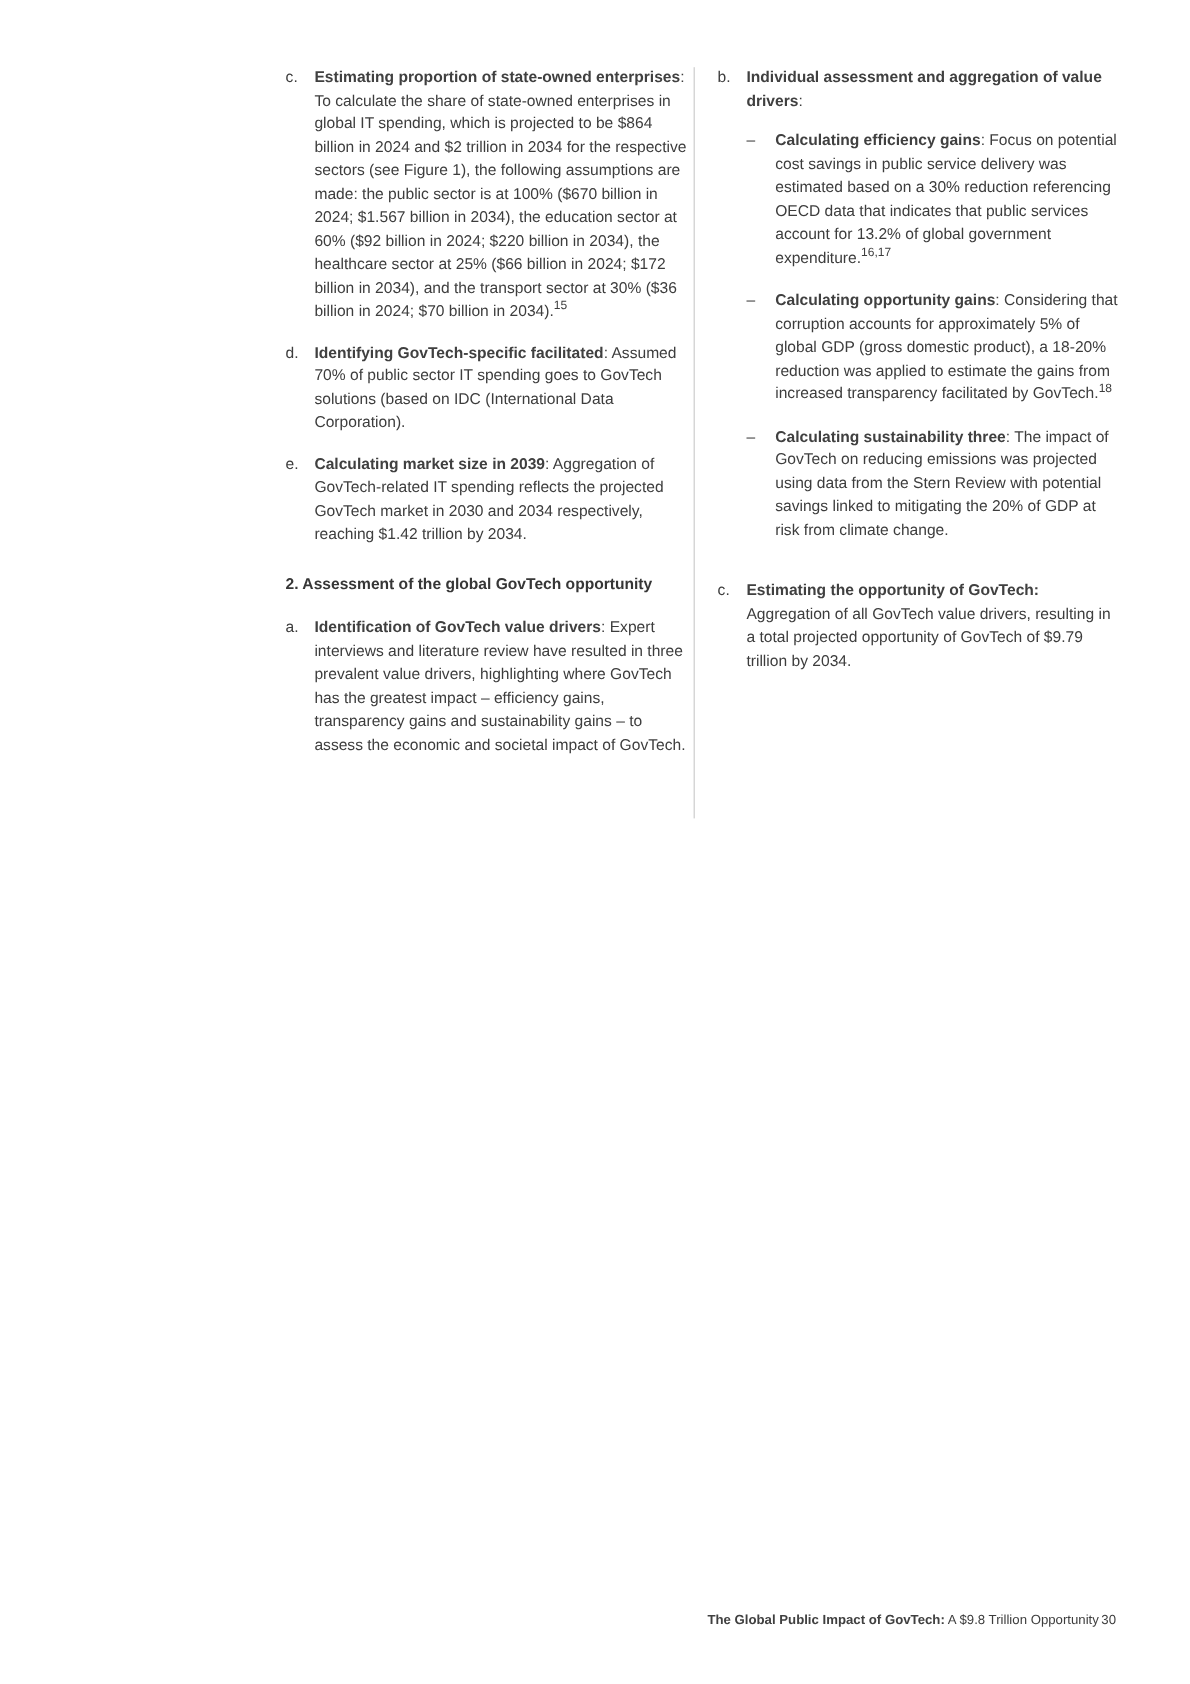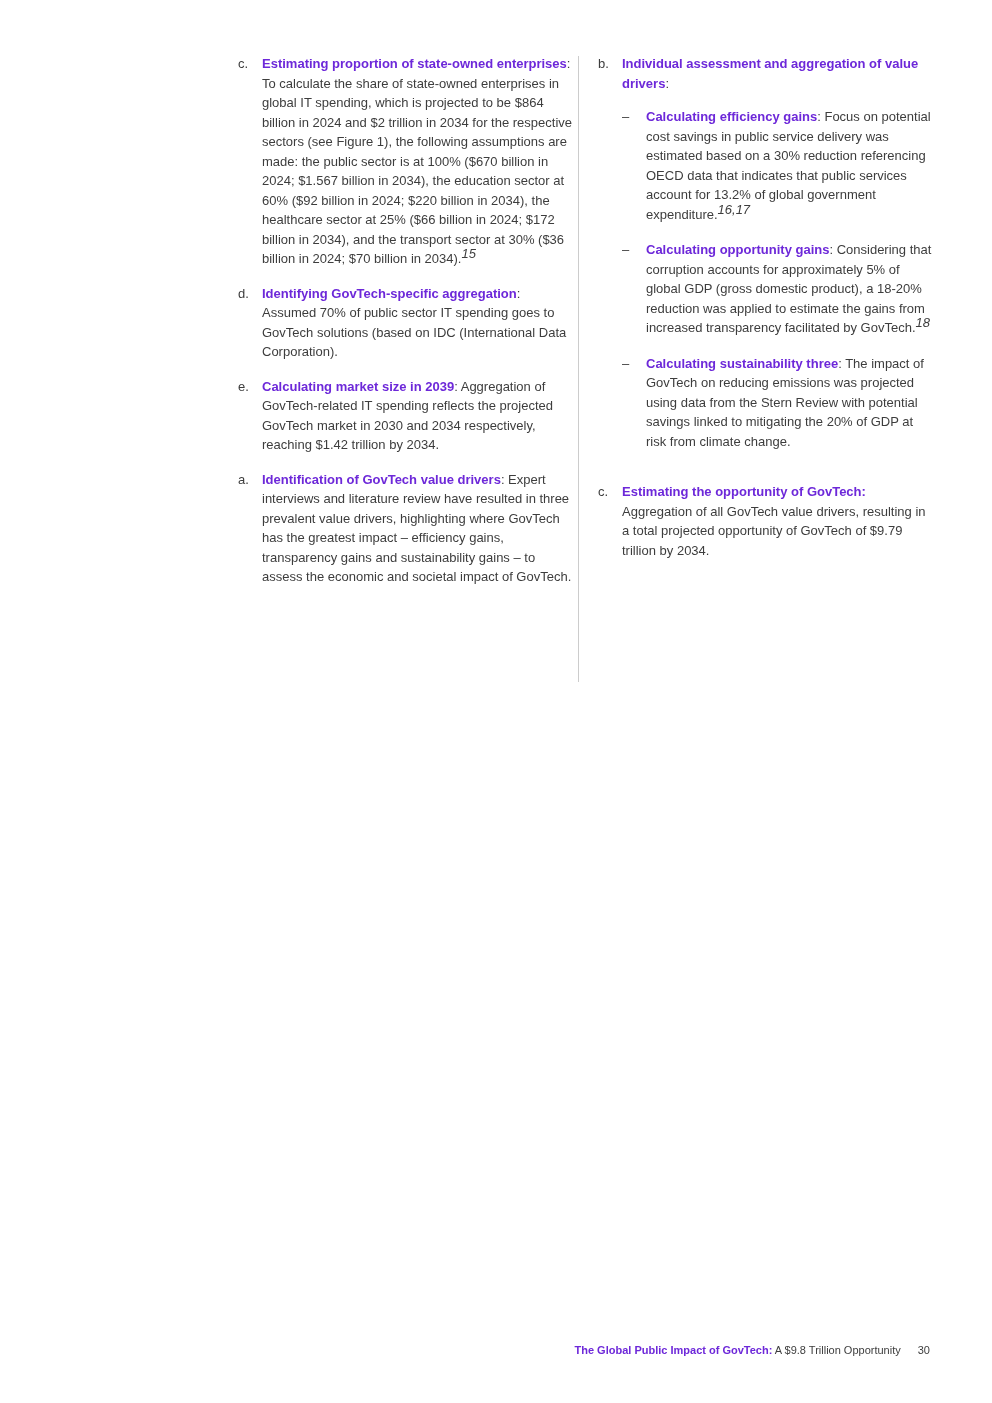--- a/index.html
+++ b/index.html
@@ -34,26 +34,25 @@
     display: flex;
     margin-bottom: 15px;
   }
   .li-label {
     width: 24px;
     flex: 0 0 24px;
   }
   .li-body {
     flex: 1 1 auto;
   }
-  .b { font-weight: 700; color: #6d28d9; }
+  .b { font-weight: 700; color: #404040; }
   sup {
-    font-size: 13px;
+    font-size: 10px;
     line-height: 0;
     vertical-align: super;
-    font-style: italic;
   }
   .section-heading {
     font-weight: 700;
     color: #363636;
     margin: 22px 0 17px 0;
   }
   .sub-items { margin-top: 14px; }
   .sub-li {
     display: flex;
     margin-bottom: 16px;
@@ -67,45 +66,46 @@
     top: 1343px;
     left: 0;
     width: 930px;
     text-align: right;
     font-size: 11px;
     line-height: 14px;
     color: #3d3d3d;
   }
   .footer .page-num {
     display: inline-block;
-    margin-left: 17px;
+    margin-left: 2px;
   }
 </style>
 </head>
 <body>
 
 <div class="divider"></div>
 
 <div class="col col-left">
 
   <div class="li">
     <div class="li-label">c.</div>
     <div class="li-body"><span class="b">Estimating proportion of state-owned enterprises</span><span>: To calculate the share of state-owned enterprises in global IT spending, which is projected to be $864 billion in 2024 and $2 trillion in 2034 for the respective sectors (see Figure 1), the following assumptions are made: the public sector is at 100% ($670 billion in 2024; $1.567 billion in 2034), the education sector at 60% ($92 billion in 2024; $220 billion in 2034), the healthcare sector at 25% ($66 billion in 2024; $172 billion in 2034), and the transport sector at 30% ($36 billion in 2024; $70 billion in 2034).</span><sup>15</sup></div>
   </div>
 
   <div class="li">
     <div class="li-label">d.</div>
-    <div class="li-body"><span class="b">Identifying GovTech-specific aggregation</span><span>: Assumed 70% of public sector IT spending goes to GovTech solutions (based on IDC (International Data Corporation).</span></div>
+    <div class="li-body"><span class="b">Identifying GovTech-specific facilitated</span><span>: Assumed 70% of public sector IT spending goes to GovTech solutions (based on IDC (International Data Corporation).</span></div>
   </div>
 
   <div class="li">
     <div class="li-label">e.</div>
     <div class="li-body"><span class="b">Calculating market size in 2039</span><span>: Aggregation of GovTech-related IT spending reflects the projected GovTech market in 2030 and 2034 respectively, reaching $1.42 trillion by 2034.</span></div>
   </div>
 
+  <div class="section-heading">2. Assessment of the global GovTech opportunity</div>
 
   <div class="li">
     <div class="li-label">a.</div>
     <div class="li-body"><span class="b">Identification of GovTech value drivers</span><span>: Expert interviews and literature review have resulted in three prevalent value drivers, highlighting where GovTech has the greatest impact – efficiency gains, transparency gains and sustainability gains – to assess the economic and societal impact of GovTech.</span></div>
   </div>
 
 </div>
 
 <div class="col col-right">
 

